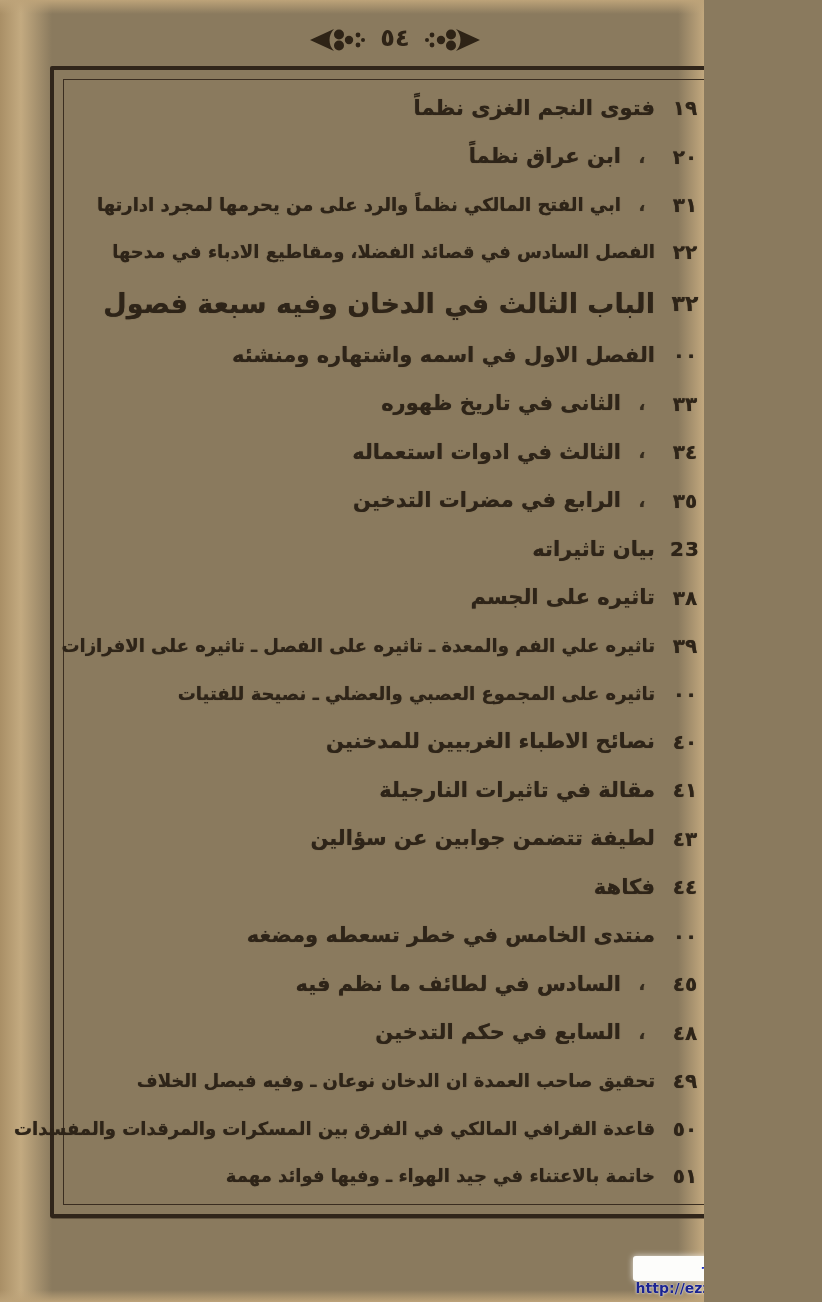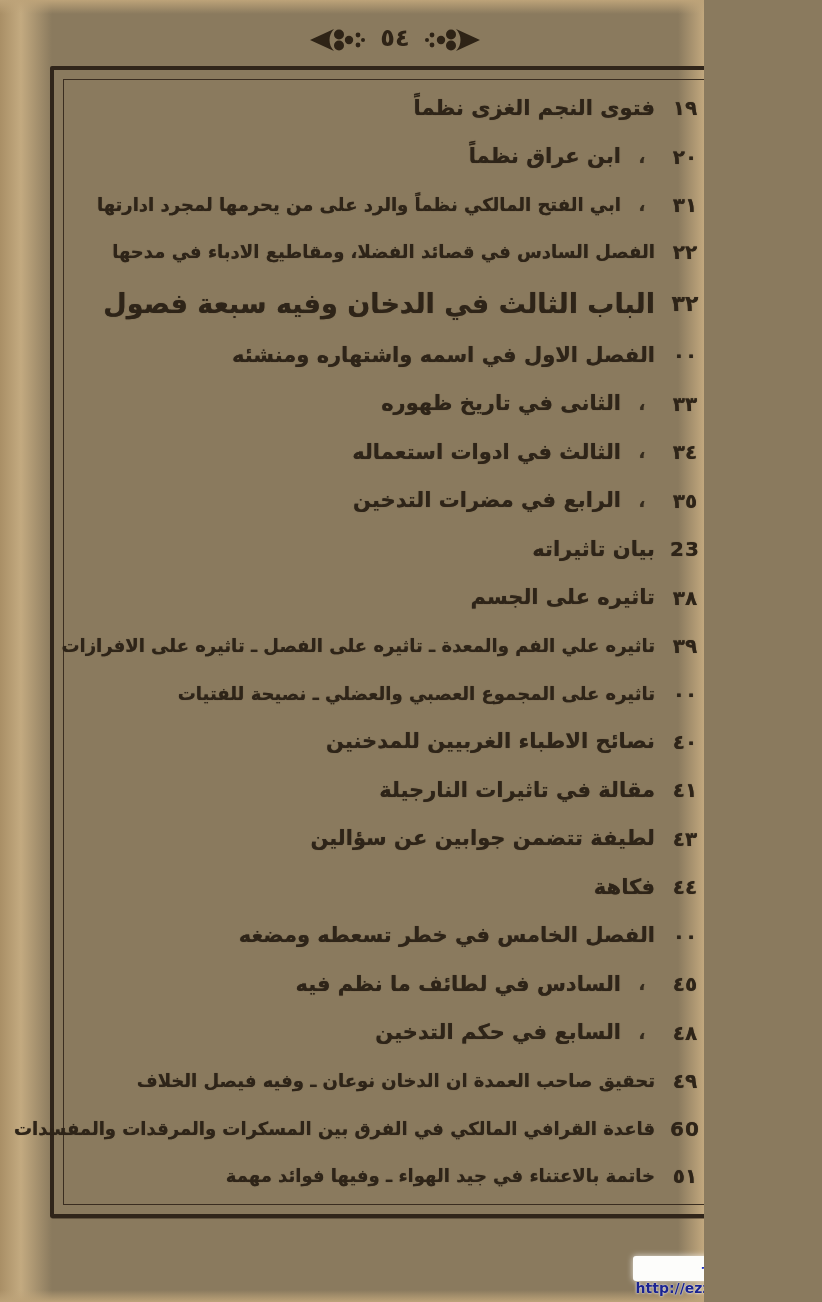--- a/index.html
+++ b/index.html
@@ -186,38 +186,38 @@
           <div class="row">
             <span class="num">٤٣</span>
             <span class="txt">لطيفة تتضمن جوابين عن سؤالين</span>
           </div>
           <div class="row">
             <span class="num">٤٤</span>
             <span class="txt">فكاهة</span>
           </div>
           <div class="row">
             <span class="num">٠٠</span>
-            <span class="txt">الفصل الخامس في خطر تسعطه ومضغه</span>
+            <span class="txt">منتدى الخامس في خطر تسعطه ومضغه</span>
           </div>
           <div class="row">
             <span class="num">٤٥</span>
             <span class="ditto">،</span>
             <span class="txt">السادس في لطائف ما نظم فيه</span>
           </div>
           <div class="row">
             <span class="num">٤٨</span>
             <span class="ditto">،</span>
             <span class="txt">السابع في حكم التدخين</span>
           </div>
           <div class="row long">
             <span class="num">٤٩</span>
             <span class="txt">تحقيق صاحب العمدة ان الدخان نوعان ـ وفيه فيصل الخلاف</span>
           </div>
           <div class="row long">
-            <span class="num">60</span>
+            <span class="num">٥٠</span>
             <span class="txt">قاعدة القرافي المالكي في الفرق بين المسكرات والمرقدات والمفسدات</span>
           </div>
           <div class="row long">
             <span class="num">٥١</span>
             <span class="txt">خاتمة بالاعتناء في جيد الهواء ـ وفيها فوائد مهمة</span>
           </div>
         </div>
     </div>
   </div>
 

